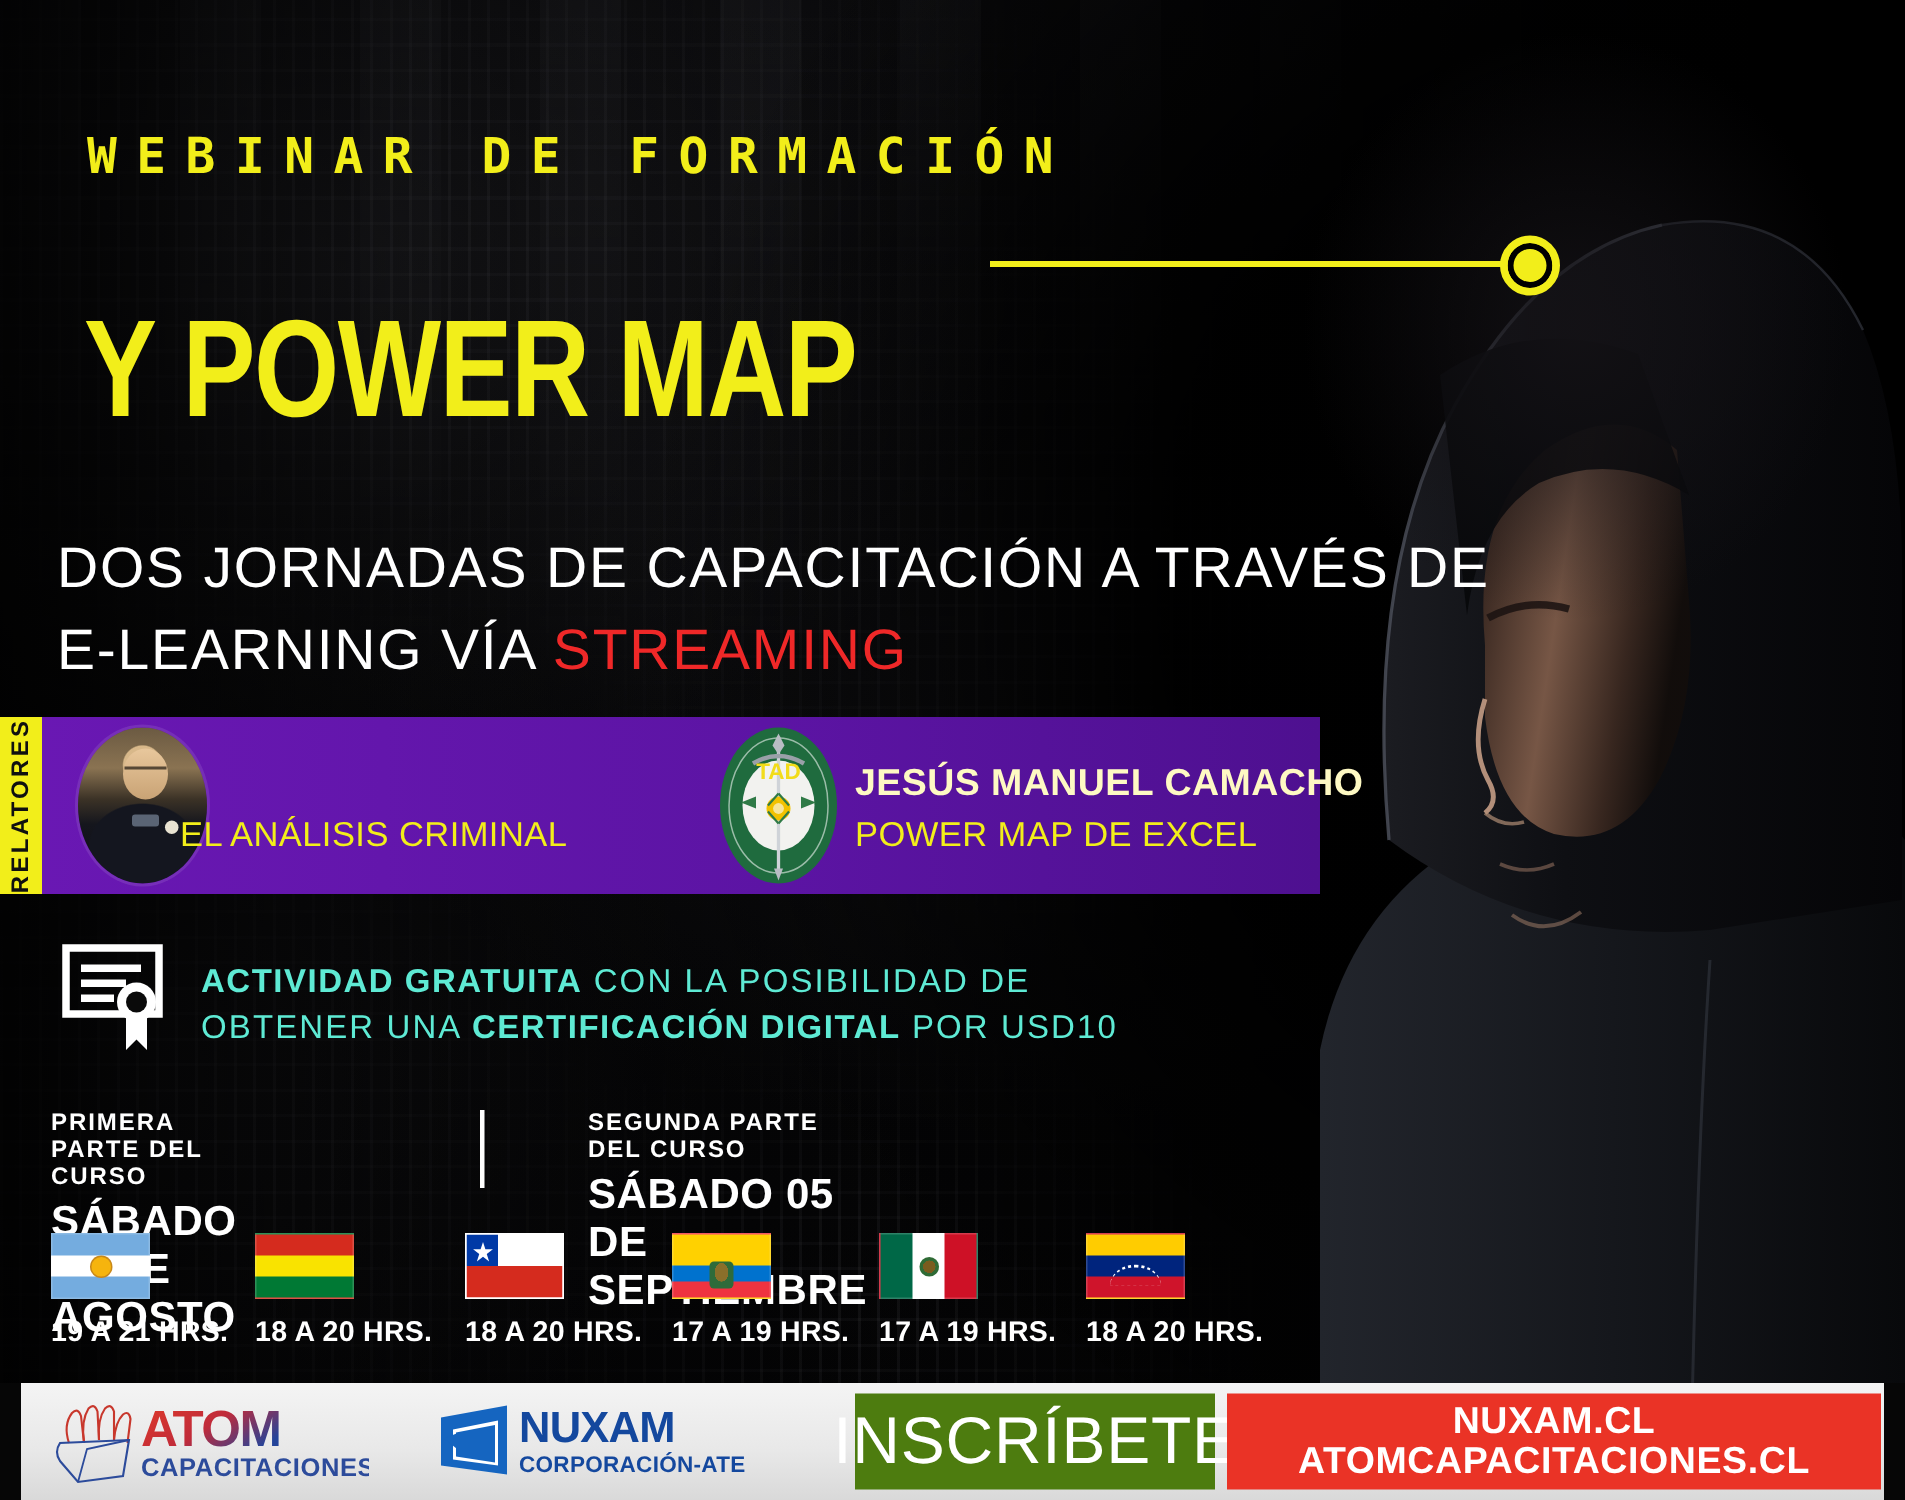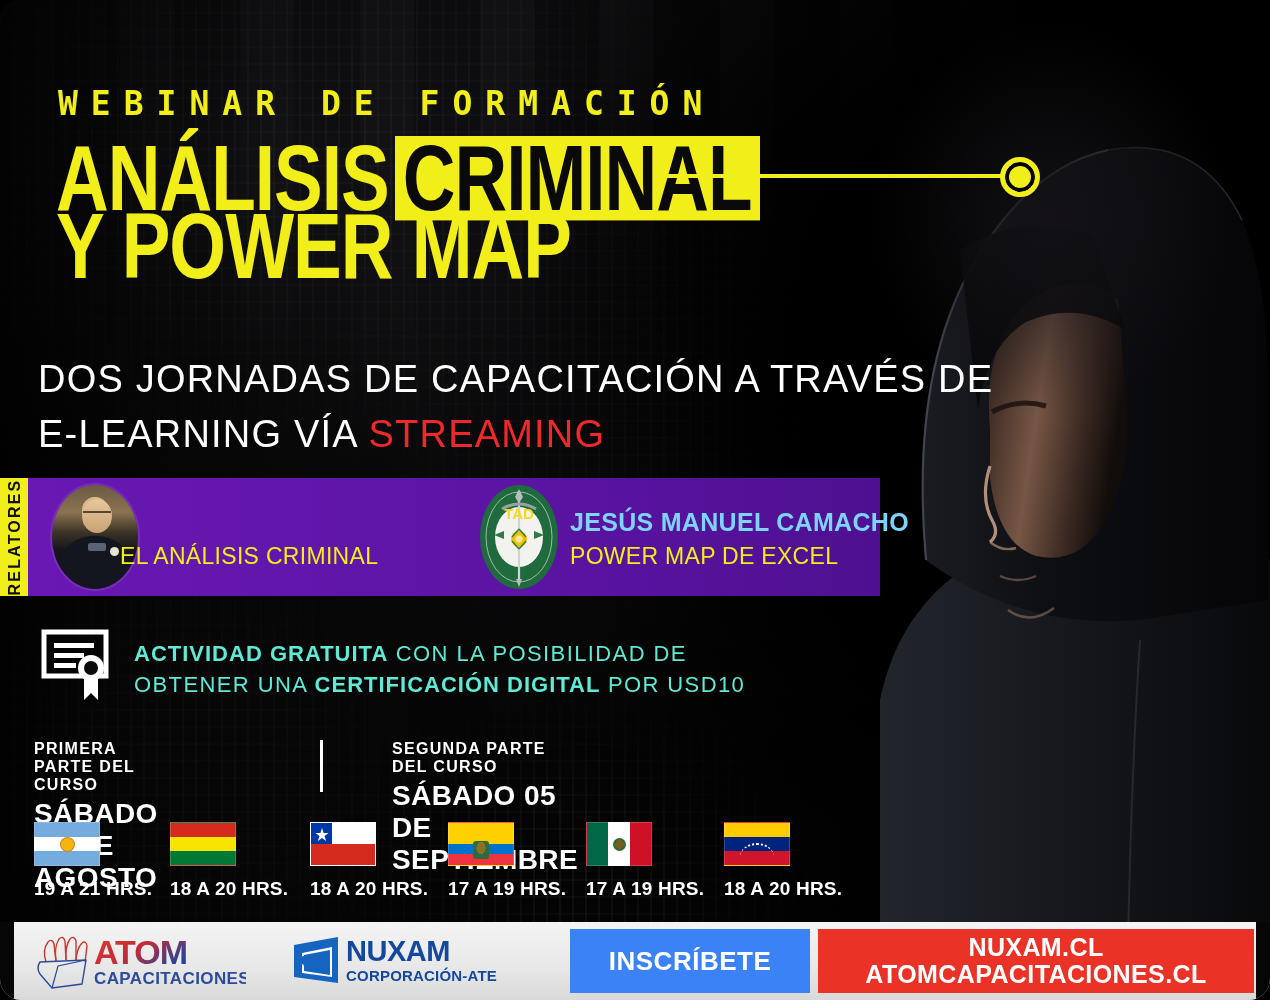--- a/index.html
+++ b/index.html
@@ -1,21 +1,21 @@
 <!DOCTYPE html>
 <html><head>
 <meta charset="utf-8">
 <style>
   * { margin:0; padding:0; box-sizing:border-box; }
   html,body { width:1270px; height:1000px; background:#000; overflow:hidden; }
   body { font-family:"Liberation Sans", sans-serif; }
 
   #poster {
     position:relative; width:1270px; height:1000px;
-    background:#050505; overflow:hidden;border-radius:21px;
+    background:#050505; overflow:hidden;
   }
 
   
   .bg-base{
     position:absolute; inset:0;
     background:
       radial-gradient(ellipse 60% 55% at 18% 18%, rgba(70,70,78,.30), transparent 62%),
       radial-gradient(ellipse 50% 45% at 52% 46%, rgba(46,46,54,.26), transparent 66%),
       radial-gradient(ellipse 45% 60% at 8% 72%, rgba(60,60,68,.22), transparent 64%),
       linear-gradient(180deg,#0a0a0c 0%,#070708 42%,#040405 100%);
@@ -137,21 +137,21 @@
   .sp-photo .fl{
     position:absolute; left:58px; top:62px; width:9px; height:9px;
     border-radius:50%; background:#e9e3d2;
   }
 
   .sp1-name{ position:absolute; left:136px; top:508px;
     color:#ffffff; font-size:25px; font-weight:700; letter-spacing:.3px; }
   .sp1-topic{ position:absolute; left:120px; top:543px;
     color:#f2ee1a; font-size:23px; font-weight:400; letter-spacing:.3px; }
   .sp2-name{ position:absolute; left:570px; top:508px;
-    color:#7dd3fc; font-size:25px; font-weight:700; letter-spacing:.3px; }
+    color:#fef9c3; font-size:25px; font-weight:700; letter-spacing:.3px; }
   .sp2-topic{ position:absolute; left:570px; top:543px;
     color:#f2ee1a; font-size:23px; font-weight:400; letter-spacing:.3px; }
 
   .tad{
     position:absolute; left:478px; top:483px; width:82px; height:108px;
   }
 
   
   .cert-icon{ position:absolute; left:40px; top:628px; }
   .cert-text{
@@ -202,22 +202,22 @@
     background:linear-gradient(180deg,#f4f4f4 0%,#e8e8e8 58%,#d9d9d9 100%);
   }
   .footer-dark-l{ position:absolute; left:0; top:922px; width:14px; height:78px; background:#060606; }
   .footer-dark-r{ position:absolute; left:1256px; top:922px; width:14px; height:78px; background:#060606; }
 
   .atom-logo{ position:absolute; left:32px; top:930px; width:214px; height:62px; }
   .nuxam-logo{ position:absolute; left:292px; top:933px; width:222px; height:56px; }
 
   .btn-inscribe{
     position:absolute; left:570px; top:929px; width:240px; height:64px;
-    background:#3b82f6; color:#fff; display:flex; align-items:center; justify-content:center;
-    font-size:26px; font-weight:700; letter-spacing:.5px;
+    background:#4d7c0f; color:#fff; display:flex; align-items:center; justify-content:center;
+    font-size:44px; font-weight:400; letter-spacing:.5px;
   }
   .btn-sites{
     position:absolute; left:818px; top:929px; width:436px; height:64px;
     background:#ea3326; color:#fff; display:flex; flex-direction:column;
     align-items:center; justify-content:center; line-height:1.08;
   }
   .btn-sites .l1{ font-size:25px; font-weight:700; letter-spacing:.4px; }
   .btn-sites .l2{ font-size:25px; font-weight:700; letter-spacing:.4px; }
 </style>
 </head>
@@ -270,23 +270,20 @@
       <path d="M152 412 Q178 398 206 406" fill="none" stroke="#1a1210" stroke-width="5" opacity="0.85"></path>
 
       <path d="M120 250 Q180 210 252 236 L286 330 Q236 300 186 322 Q146 346 138 410 Z" fill="#07080a" opacity="0.9"></path>
 
       <path d="M300 640 Q292 760 288 940" fill="none" stroke="#2e323a" stroke-width="2" opacity="0.7"></path>
     </svg>
   </div>
 
   <div class="kicker">WEBINAR DE FORMACIÓN</div>
 
-  <div class="h-row h1a">
-    <span class="bigtext">ANÁLISIS</span><span class="bigtext hl-box">CRIMINAL</span>
-  </div>
   <div class="h-row h1b">
     <span class="bigtext">Y POWER MAP</span>
   </div>
 
   <div class="leader-line"></div>
   <div class="leader-dot"></div>
 
   <div class="sub">
     <div>DOS JORNADAS DE CAPACITACIÓN A TRAVÉS DE</div>
     <div><span>E-LEARNING VÍA </span><span class="red">STREAMING</span></div>

